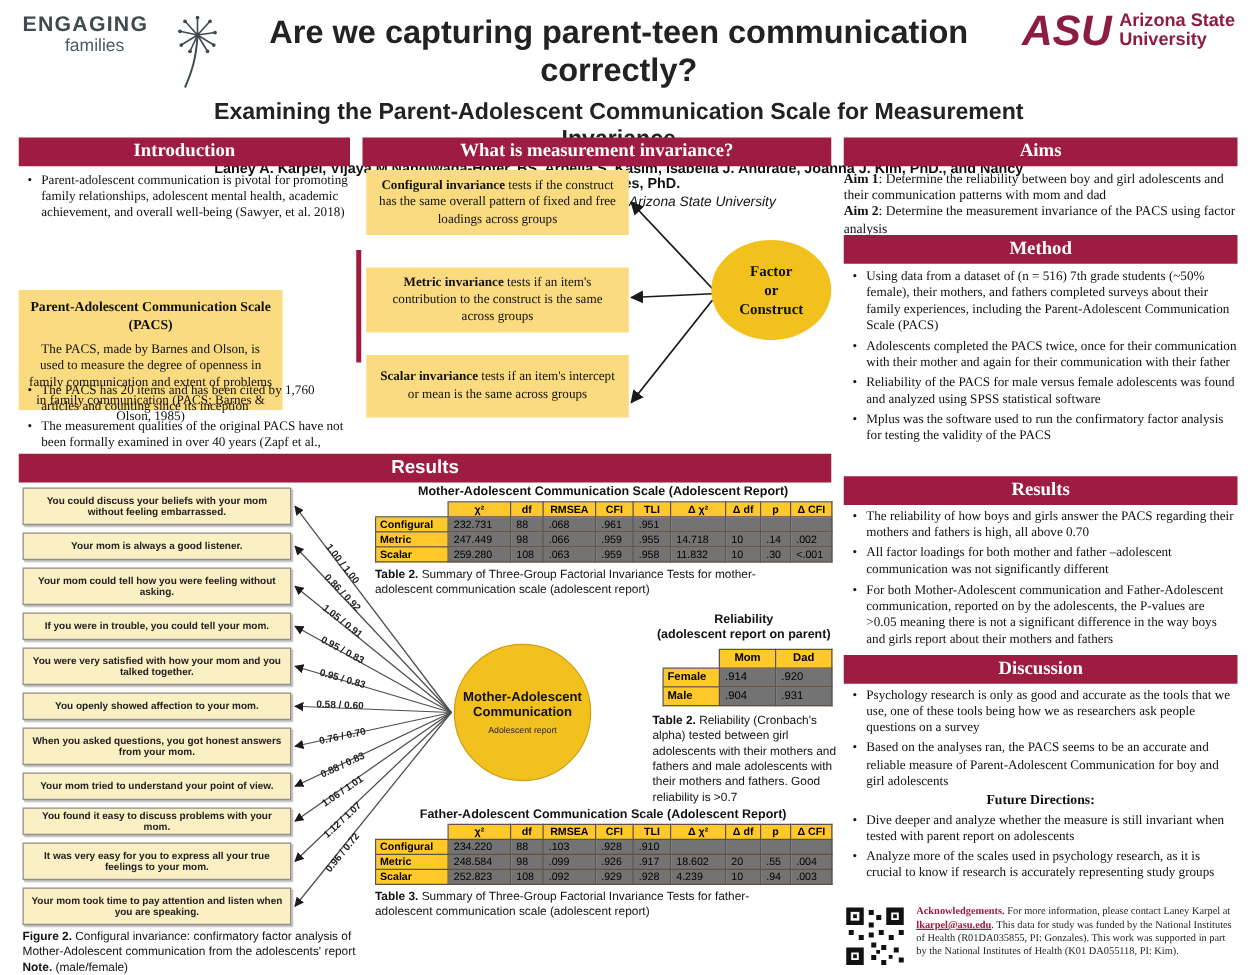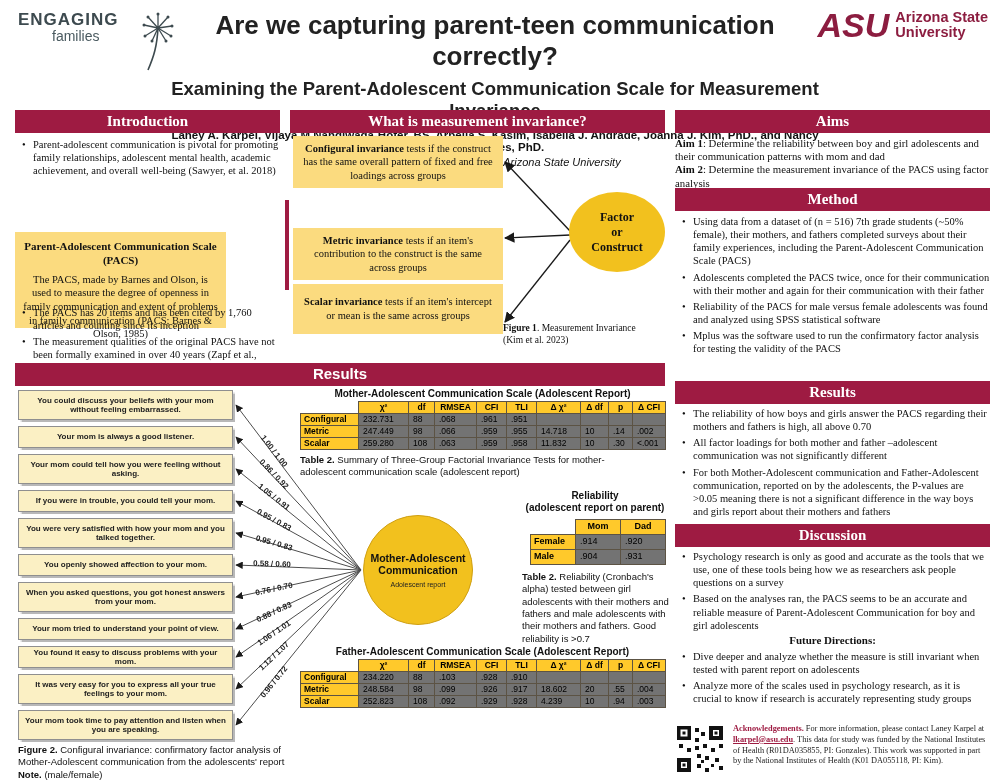--- a/index.html
+++ b/index.html
@@ -164,36 +164,33 @@
   </div>
 
   <div class="accent-bar" style="left:285px;top:200px;width:4px;height:90px;"></div>
 
   <div id="col-mid" class="col">
     <div class="banner abs" style="left:0;top:0;width:375px;">What is measurement invariance?</div>
 
     <div class="gold-box abs" style="left:3px;top:26px;width:210px;height:52px;display:flex;align-items:center;">
       <div><span class="mini-b">Configural invariance</span><span> tests if the construct has the same overall pattern of fixed and free loadings across groups</span></div>
     </div>
-    <div class="gold-box abs" style="left:3px;top:118px;width:210px;height:52px;display:flex;align-items:center;">
+    <div class="gold-box abs" style="left:3px;top:104px;width:210px;height:52px;display:flex;align-items:center;">
       <div><span class="mini-b">Metric invariance</span><span> tests if an item's contribution to the construct is the same across groups</span></div>
     </div>
     <div class="gold-box abs" style="left:3px;top:174px;width:210px;height:50px;display:flex;align-items:center;">
       <div><span class="mini-b">Scalar invariance</span><span> tests if an item's intercept or mean is the same across groups</span></div>
     </div>
 
     <div class="factor-circle abs" style="left:279px;top:82px;width:96px;height:80px;font-weight:bold;font-size:12px;color:#111;">
       <div>Factor</div>
       <div>or</div>
       <div>Construct</div>
     </div>
 
-    <div class="fig-caption abs" style="left:213px;top:212px;width:155px;">
-      <span class="mini-b">Figure 1</span><span>. Measurement Invariance (Kim et al. 2023)</span>
-    </div>
   </div>
 
   <div id="col-right" class="col">
     <div class="banner abs" style="left:0;top:0;width:315px;">Aims</div>
     <div class="abs" style="left:0;top:27px;width:315px;font-size:10.8px;line-height:1.22;color:#111;">
       <span class="mini-b">Aim 1</span><span>: Determine the reliability between boy and girl adolescents and their communication patterns with mom and dad</span><br>
       <span class="mini-b">Aim 2</span><span>: Determine the measurement invariance of the PACS using factor analysis</span>
     </div>
 
     <div class="banner abs" style="left:0;top:78px;width:315px;">Method</div>
@@ -481,20 +478,23 @@
             <td>.092</td>
             <td>.929</td>
             <td>.928</td>
             <td>4.239</td>
             <td>10</td>
             <td>.94</td>
             <td>.003</td>
           </tr>
         </tbody>
       </table>
+    <div class="tbl-caption abs" style="left:300px;top:349px;width:345px;">
+      <span class="mini-b">Table 3.</span><span> Summary of Three-Group Factorial Invariance Tests for father-adolescent communication scale (adolescent report)</span>
+    </div>
 
     <div class="fig-caption abs" style="left:18px;top:381px;width:290px;">
       <span class="mini-b">Figure 2.</span><span> Configural invariance: confirmatory factor analysis of Mother-Adolescent communication from the adolescents' report</span><br>
       <span class="mini-b">Note.</span><span> (male/female)</span>
     </div>
   </div>
 
 </div>
 
 </body></html>

